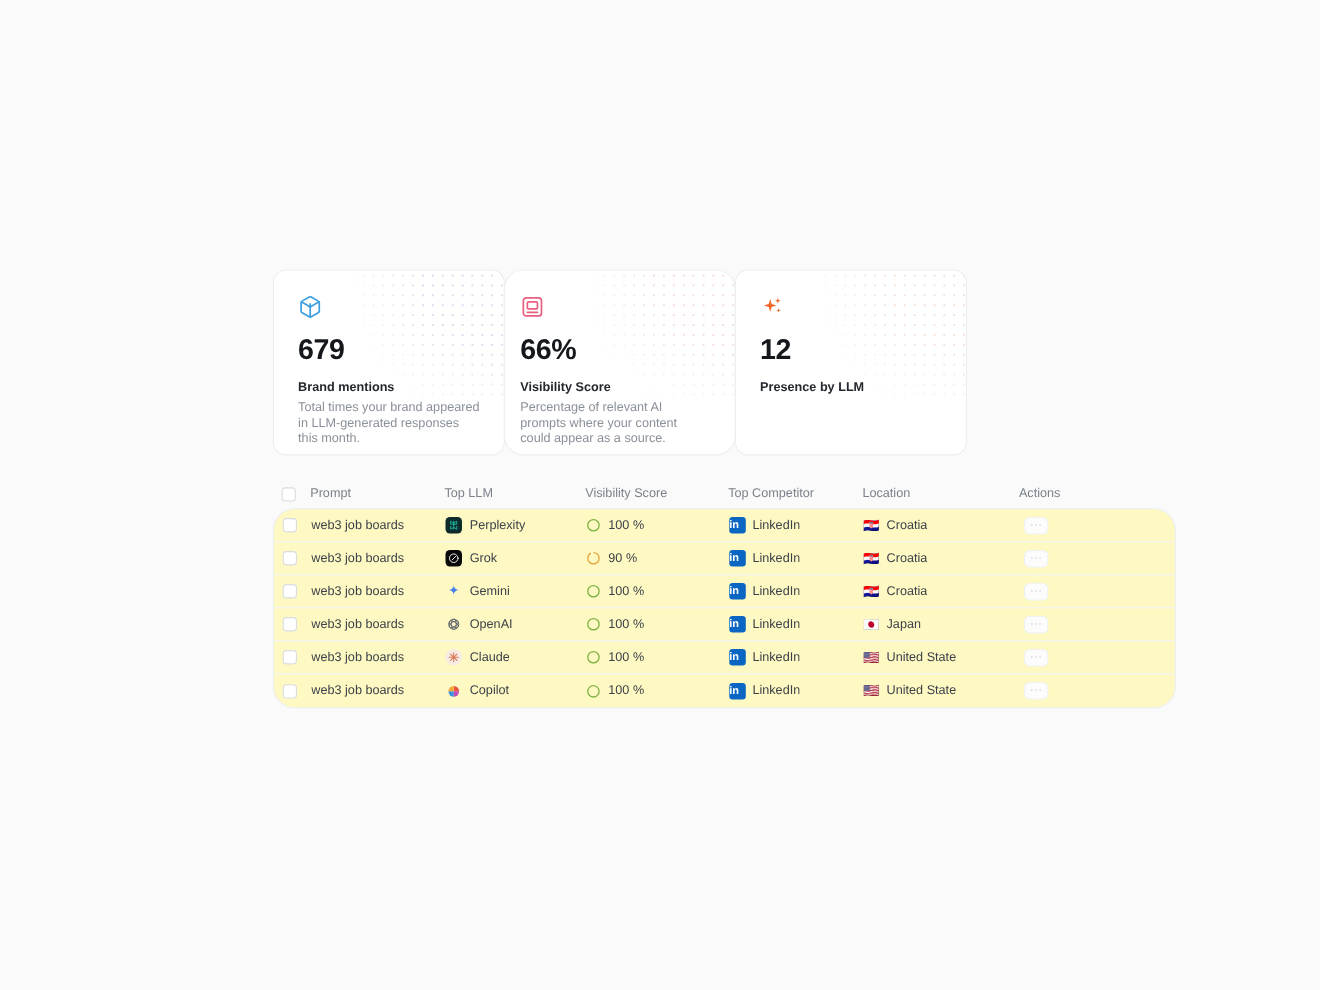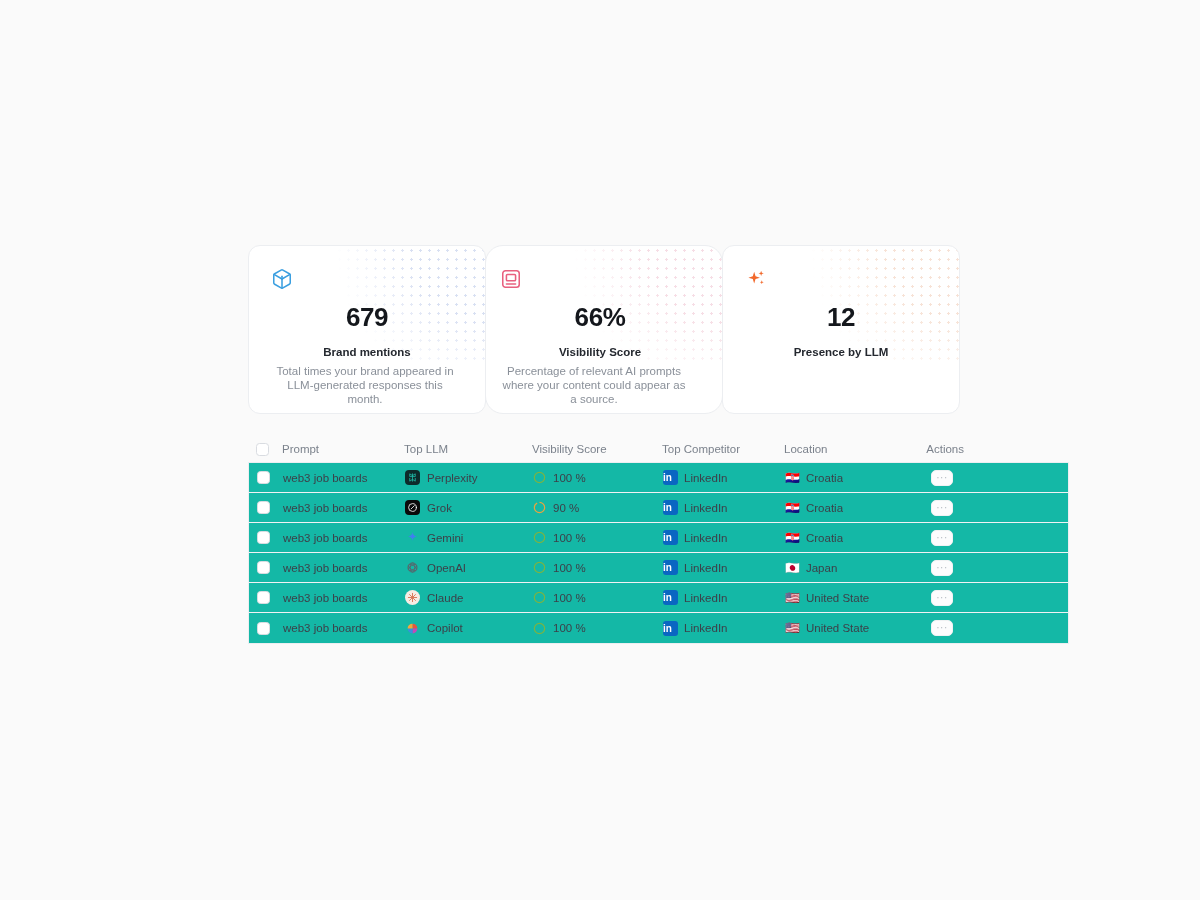--- a/index.html
+++ b/index.html
@@ -28,28 +28,27 @@
 
   
   .cards {
     display: flex;
     gap: 0px;
     width: 714px;
   }
 
   .card {
     position: relative;
-    width: 238px;
+    width: 211px;
     height: 169px;
     background: #ffffff;
     border: 1px solid #eceef1;
     border-radius: 12px;
     overflow: hidden;
     padding: 22px 22px 0 22px;
-    text-align: center;
   }
   .card:nth-child(2) { border-radius: 18px; margin-left: -1px; padding-left: 14px; }
   .card:nth-child(3) { margin-left: -1px; }
 
   .card-dots {
     position: absolute;
     top: 0;
     right: 0;
     width: 150px;
     height: 120px;
@@ -111,23 +110,23 @@
   }
 
   .thead .th {
     font-size: 11.5px;
     color: #7b828c;
     font-weight: 400;
     white-space: nowrap;
   }
 
   .tbody {
-    background: #14b8a6;
+    background: #fef9c3;
     border: 1px solid #eceef1;
-    border-radius: 0;
+    border-radius: 20px;
     overflow: hidden;
   }
 
   .row {
     display: flex;
     align-items: center;
     height: 30px;
     padding: 0 0 0 8px;
     border-bottom: 1px solid #f1f2f4;
   }

